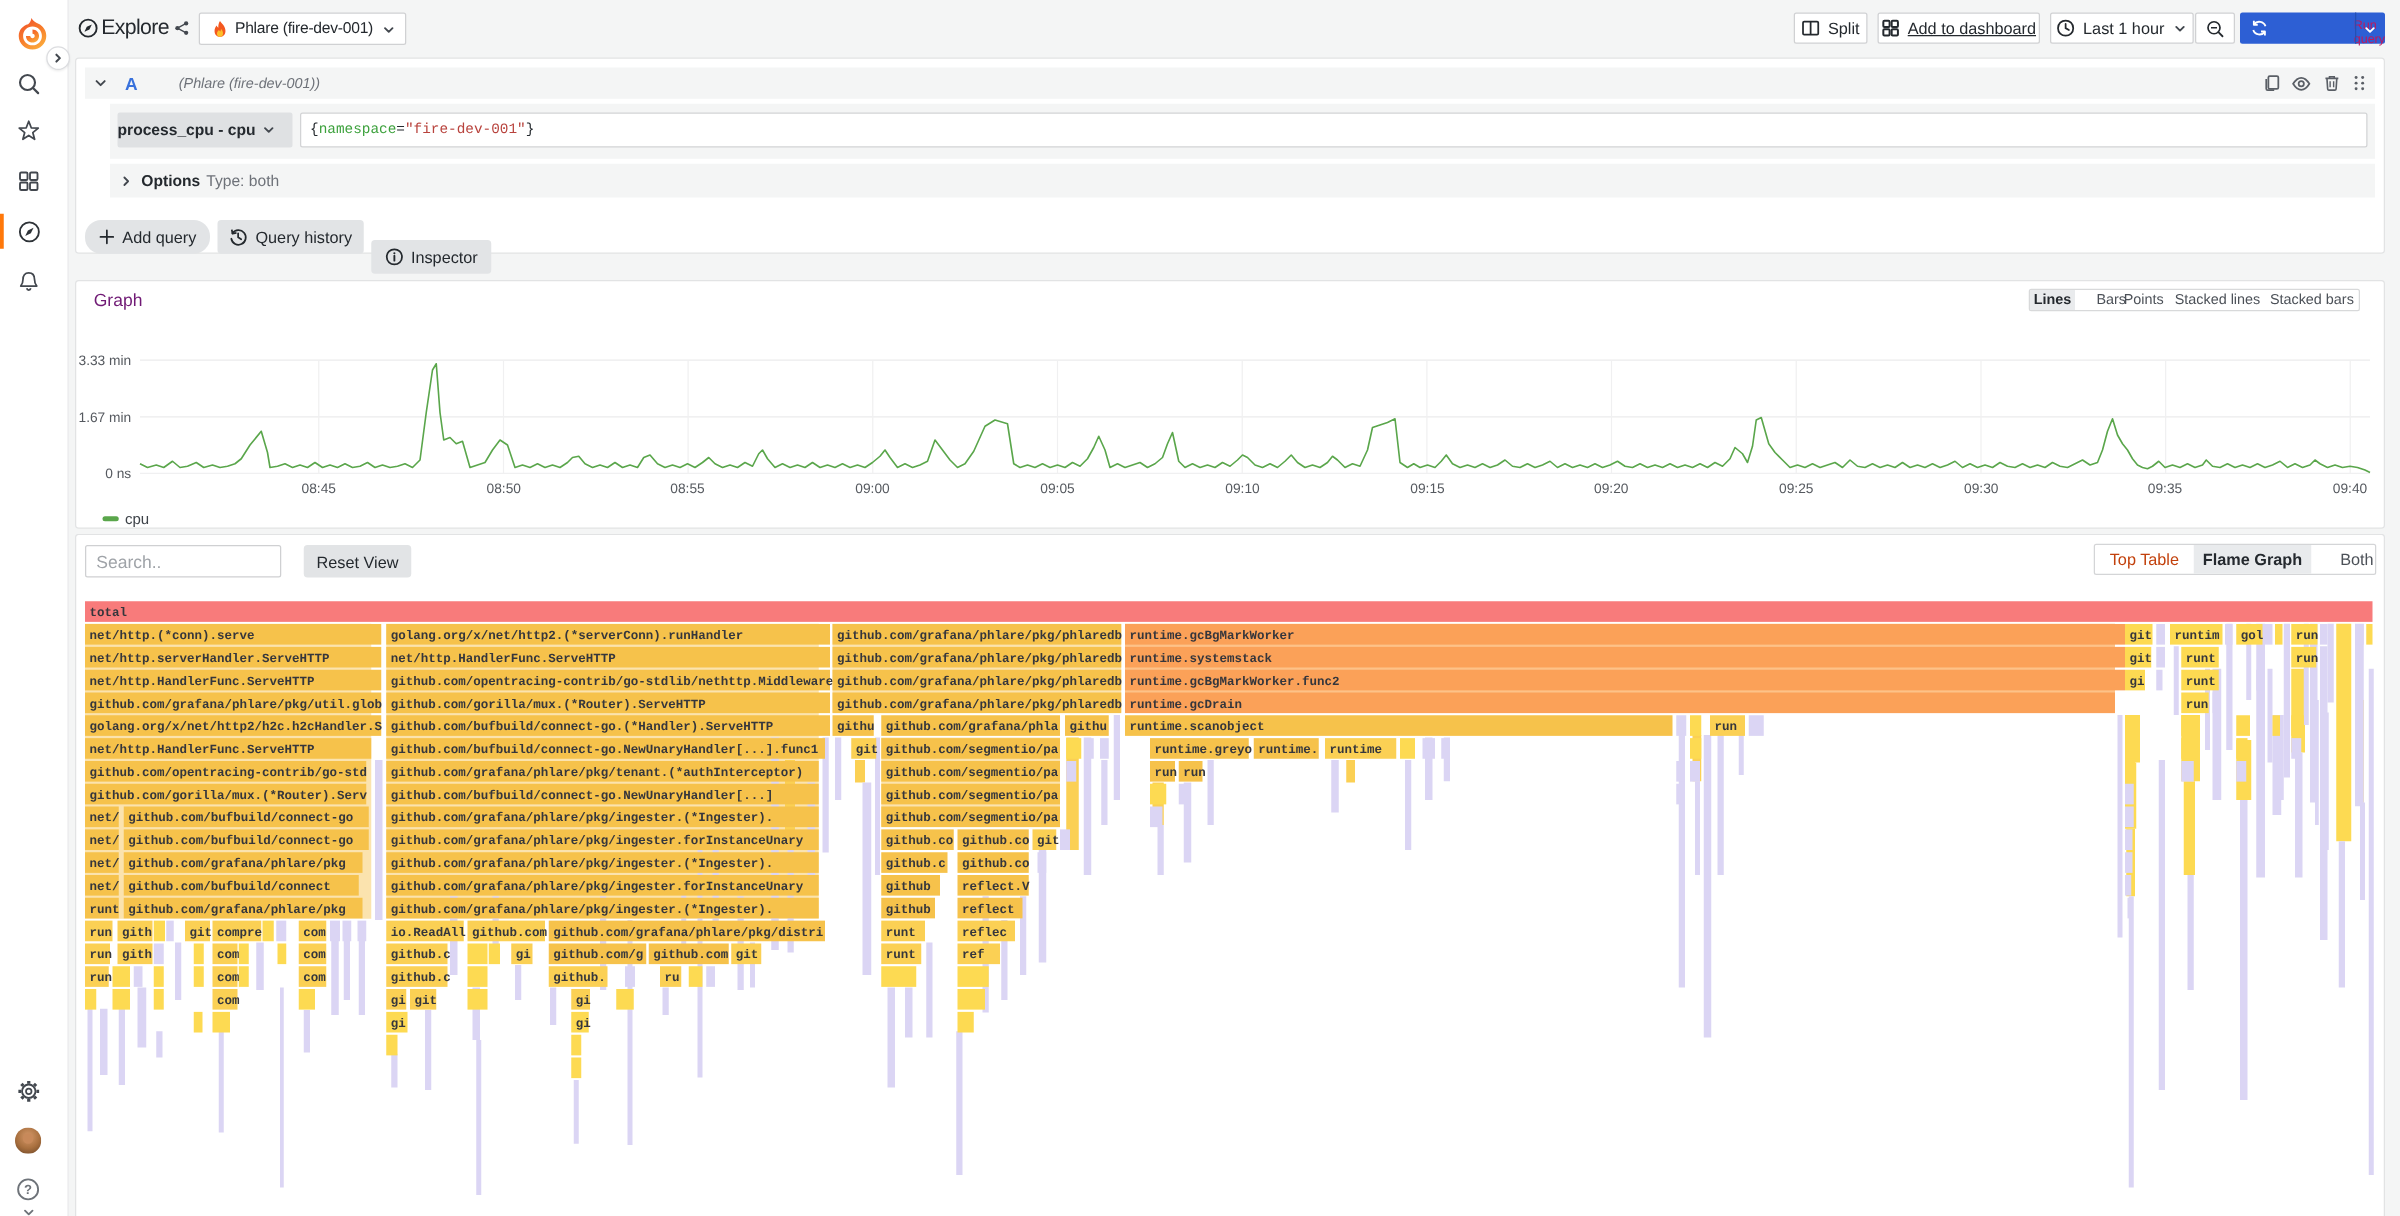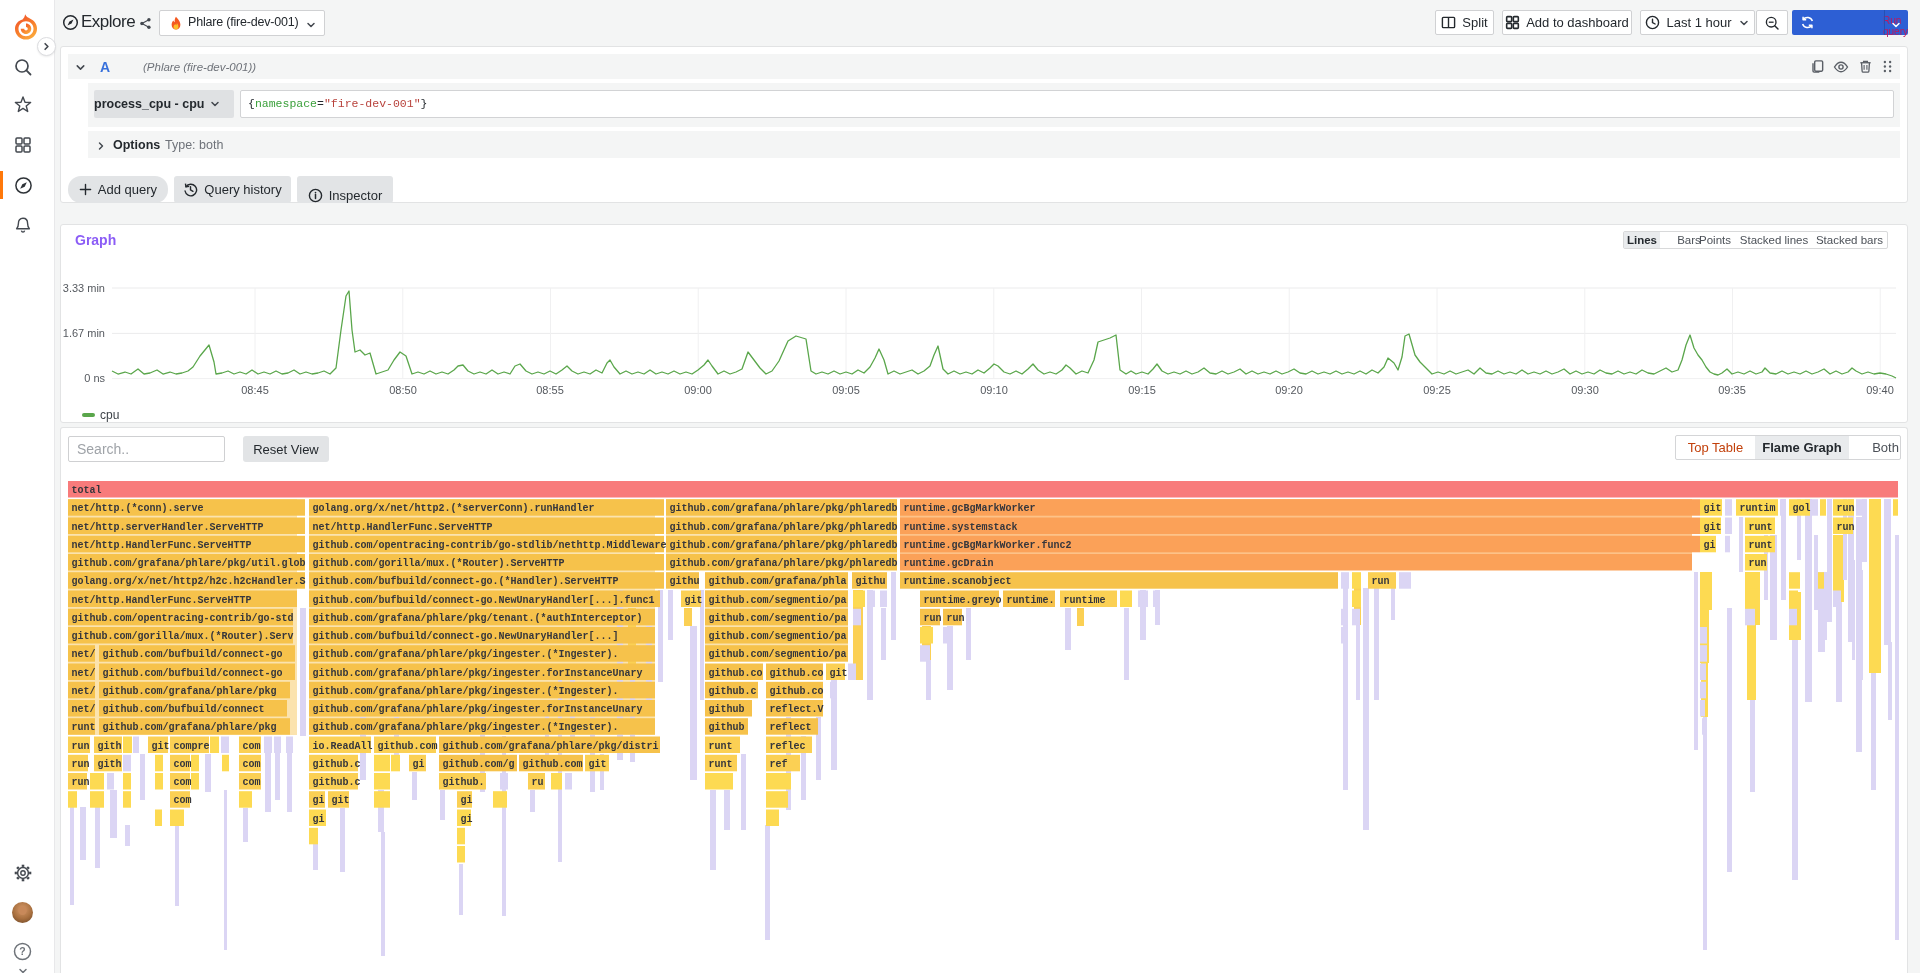--- a/index.html
+++ b/index.html
@@ -103,21 +103,21 @@
 <div class="abs" style="left:305px;top:17px;"><svg width="12" height="12" viewBox="0 0 12 12" style="">
       <path d="M3.0 4.5 L6.0 7.5 L9.0 4.5" fill="none" stroke="#43484f" stroke-width="1.5" stroke-linecap="round" stroke-linejoin="round"></path>
     </svg></div>
 <div class="btn-out" style="left:1435px;top:10px;width:59px;height:25px;">
     <svg width="15" height="15" viewBox="0 0 15 15" style="">
       <rect x="1.40625" y="2.34375" width="12.1875" height="10.3125" rx="0.9375" fill="none" stroke="#24292e" stroke-width="1.40625"></rect>
       <path d="M7.5 2.34375 V12.65625" stroke="#24292e" stroke-width="1.40625"></path>
     </svg>
     <span>Split</span>
   </div>
-<div class="btn-out" style="left:1502px;top:10px;width:130px;height:25px;">
+<div class="btn-out" style="left:1502px;top:10px;width:130px;height:25px;text-decoration:underline;">
     <svg width="15" height="15" viewBox="0 0 15 15" style="">
       <rect x="1.6666666666666667" y="1.6666666666666667" width="5.0" height="5.0" rx="0.8333333333333334" fill="none" stroke="#24292e" stroke-width="1.6"></rect>
       <rect x="8.333333333333334" y="1.6666666666666667" width="5.0" height="5.0" rx="0.8333333333333334" fill="none" stroke="#24292e" stroke-width="1.6"></rect>
       <rect x="1.6666666666666667" y="8.333333333333334" width="5.0" height="5.0" rx="0.8333333333333334" fill="none" stroke="#24292e" stroke-width="1.6"></rect>
       <rect x="8.333333333333334" y="8.333333333333334" width="5.0" height="5.0" rx="0.8333333333333334" fill="none" stroke="#24292e" stroke-width="1.6"></rect>
     </svg>
     <span>Add to dashboard</span>
   </div>
 <div class="btn-out" style="left:1640px;top:10px;width:115px;height:25px;">
     <svg width="15" height="15" viewBox="0 0 15 15" style="">
@@ -196,30 +196,30 @@
     <span>Add query</span>
   </div>
 <div class="btn-sec" style="left:174px;top:176px;width:117px;height:27px;">
     <svg width="15" height="15" viewBox="0 0 15 15" style="">
       <path d="M3.0 4.6875 A5.8125 5.8125 0 1 1 2.0625 9.0" fill="none" stroke="#24292e" stroke-width="1.40625" stroke-linecap="round"></path>
       <path d="M2.4375 1.6875 L3.0 4.875 L6.1875 4.3125" fill="none" stroke="#24292e" stroke-width="1.40625" stroke-linejoin="round"></path>
       <path d="M7.5 4.6875 V7.875 L9.9375 9.375" fill="none" stroke="#24292e" stroke-width="1.40625" stroke-linecap="round"></path>
     </svg>
     <span>Query history</span>
   </div>
-<div class="btn-sec" style="left:297px;top:176px;width:96px;height:27px;align-items:flex-end;">
+<div class="btn-sec" style="left:297px;top:192px;width:96px;height:27px;">
     <svg width="15" height="15" viewBox="0 0 15 15" style="">
       <circle cx="7.5" cy="7.5" r="6.09375" fill="none" stroke="#24292e" stroke-width="1.40625"></circle>
       <path d="M7.5 6.5625 V10.5" stroke="#24292e" stroke-width="1.5" stroke-linecap="round"></path>
       <circle cx="7.5" cy="4.59375" r="0.84375" fill="#24292e"></circle>
     </svg>
     <span>Inspector</span>
   </div>
 <div class="panel" style="left:60px;top:224px;width:1848px;height:199px;"></div>
-<div class="abs" style="left:75px;top:232px;font-size:14px;font-weight:700;color:#8b5cf6;">Graph</div>
+<div class="abs" style="left:75px;top:232px;font-size:14px;font-weight:400;color:#701a75;">Graph</div>
 <div class="abs" style="left:1623px;top:231px;width:265px;height:18px;background:#fff;border:1px solid #d8d9da;border-radius:2px;"></div>
 <div class="abs" style="left:1624px;top:232px;width:36px;height:16px;background:#e9ebed;font-weight:700;color:#24292e;font-size:11.5px;display:flex;align-items:center;justify-content:center;white-space:nowrap;">Lines</div>
 <div class="abs" style="left:1660px;top:232px;width:34px;height:16px;color:#4c5158;font-size:11.5px;display:flex;align-items:center;justify-content:center;white-space:nowrap;margin-left:12px;">Bars</div>
 <div class="abs" style="left:1694px;top:232px;width:42px;height:16px;color:#4c5158;font-size:11.5px;display:flex;align-items:center;justify-content:center;white-space:nowrap;">Points</div>
 <div class="abs" style="left:1736px;top:232px;width:76px;height:16px;color:#4c5158;font-size:11.5px;display:flex;align-items:center;justify-content:center;white-space:nowrap;">Stacked lines</div>
 <div class="abs" style="left:1812px;top:232px;width:75px;height:16px;color:#4c5158;font-size:11.5px;display:flex;align-items:center;justify-content:center;white-space:nowrap;">Stacked bars</div>
 <svg class="abs" style="left:0;top:0;" width="1920" height="430">
     <path d="M112 288.0 H1896" stroke="#ebebec" stroke-width="1"></path>
     <path d="M112 333.4 H1896" stroke="#ebebec" stroke-width="1"></path>
     <path d="M112 378.6 H1896" stroke="#f0f0f1" stroke-width="1"></path>

